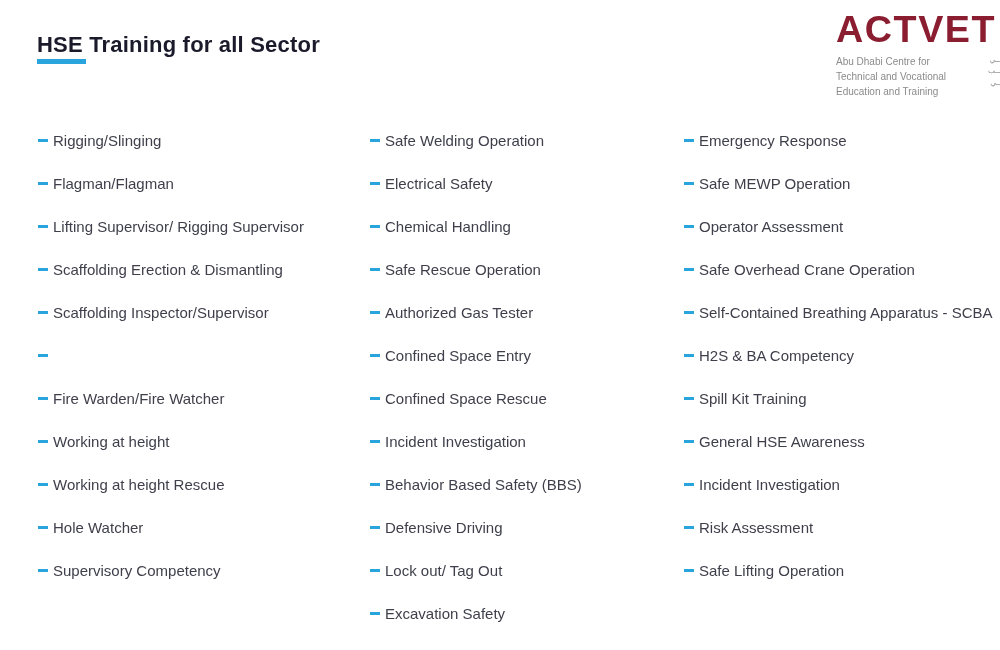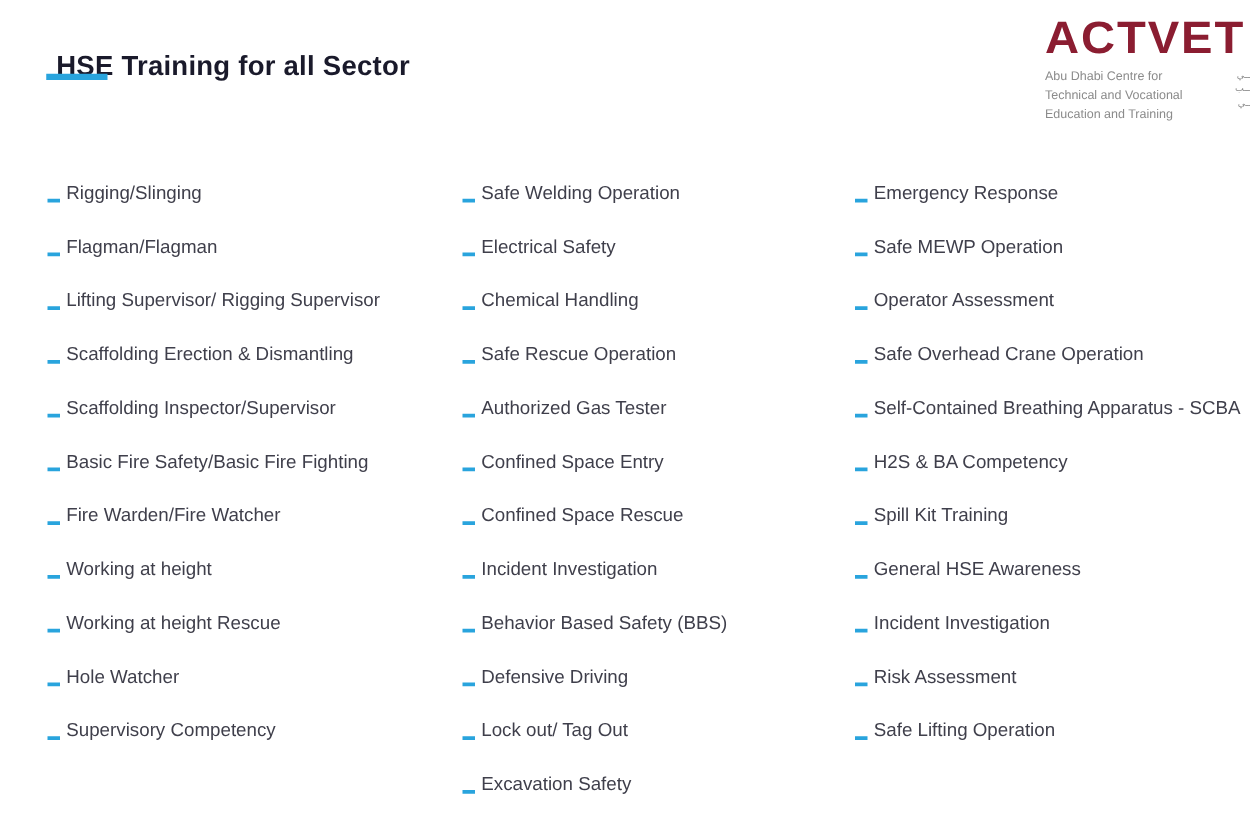--- a/index.html
+++ b/index.html
@@ -9,21 +9,21 @@
     --brand:#8b1d31;
     --tagline:#8b8b8b;
   }
   *{box-sizing:border-box;}
   html,body{margin:0;padding:0;}
   body{
     width:1000px;height:650px;position:relative;background:#ffffff;
     overflow:hidden;font-family:"Liberation Sans",sans-serif;
   }
   .page-title{
-    position:absolute;left:37px;top:32px;margin:8px;
+    position:absolute;left:37px;top:32px;margin:0;
     font-size:22px;font-weight:bold;color:var(--title);
     letter-spacing:0.2px;line-height:1.2;
   }
   .title-underline{
     position:absolute;left:37px;top:59px;width:49px;height:5px;
     background:var(--accent);
   }
   .logo{
     position:absolute;left:836px;top:12px;width:170px;
   }
@@ -45,21 +45,21 @@
   .logo-ar{
     font-size:7.5px;color:var(--tagline);line-height:1.5;
     direction:rtl;text-align:center;white-space:nowrap;
     font-family:"DejaVu Sans",sans-serif;
     margin-left:32px;
   }
   .col{position:absolute;top:119px;}
   .col-0{left:38px;}
   .col-1{left:370px;}
   .col-2{left:684px;}
-  .item{height:43px;display:flex;align-items:flex-end;}
+  .item{height:43px;display:flex;align-items:center;}
   .dash{
     width:10px;height:3px;background:var(--accent);
     margin-right:5px;flex:none;
   }
   .label{
     font-size:15px;color:var(--item-text);white-space:nowrap;
     line-height:1;
   }
 </style>
 </head>
@@ -101,21 +101,20 @@
     <div class="item">
       <span class="dash"></span>
       <span class="label">Scaffolding Erection &amp; Dismantling</span>
     </div>
     <div class="item">
       <span class="dash"></span>
       <span class="label">Scaffolding Inspector/Supervisor</span>
     </div>
     <div class="item">
       <span class="dash"></span>
-      <span class="label">Basic Fire Safety/Basic Fire Fighting</span>
     </div>
     <div class="item">
       <span class="dash"></span>
       <span class="label">Fire Warden/Fire Watcher</span>
     </div>
     <div class="item">
       <span class="dash"></span>
       <span class="label">Working at height</span>
     </div>
     <div class="item">

